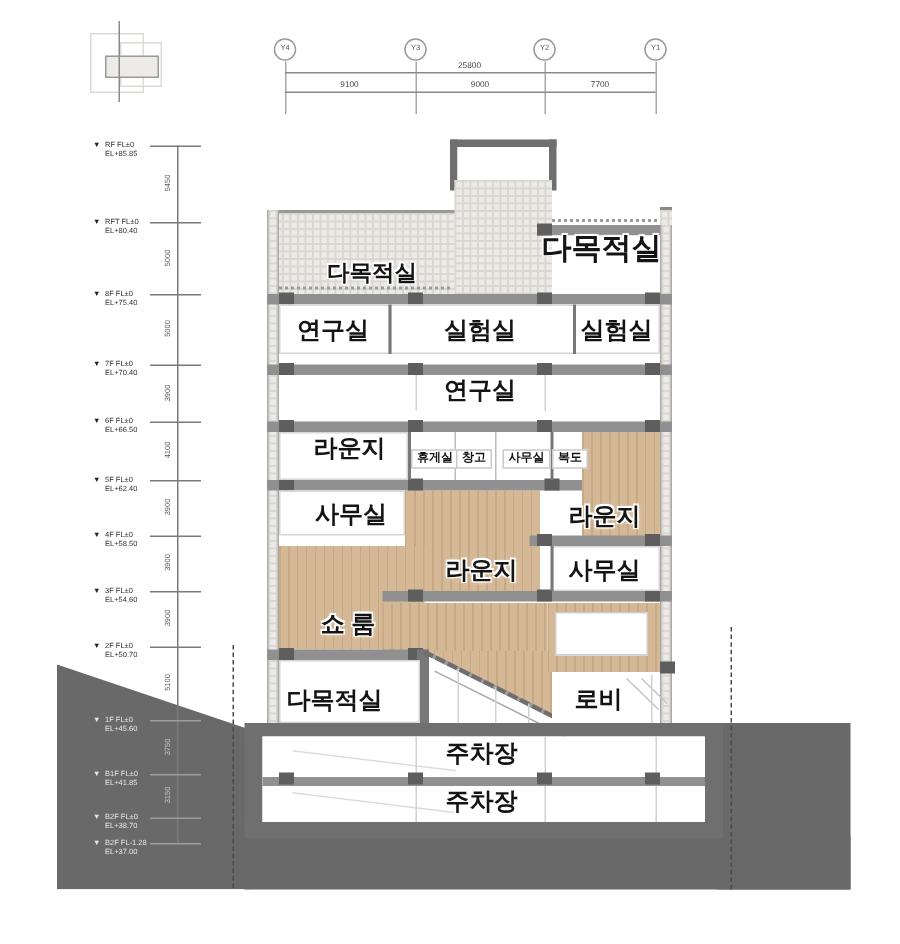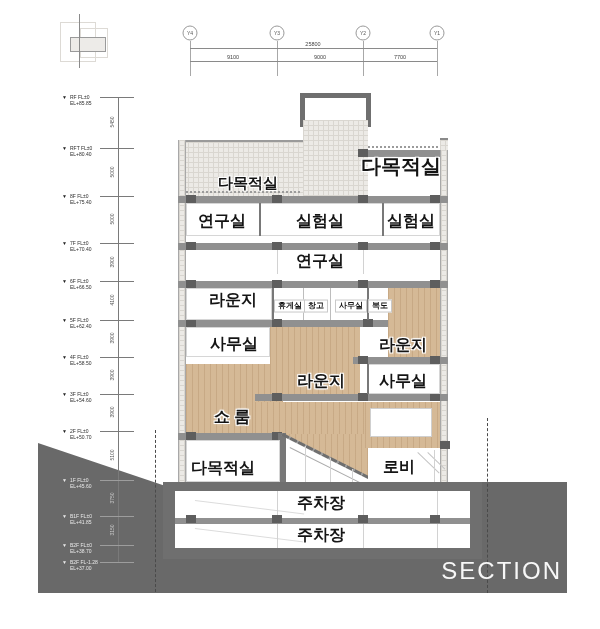--- a/index.html
+++ b/index.html
@@ -283,15 +283,14 @@
   <div class="vdim" style="left:112px;top:219px;">5000</div>
   <div class="vdim" style="left:112px;top:262px;">3900</div>
   <div class="vdim" style="left:112px;top:300px;">4100</div>
   <div class="vdim" style="left:112px;top:338px;">3900</div>
   <div class="vdim" style="left:112px;top:375px;">3900</div>
   <div class="vdim" style="left:112px;top:412px;">3900</div>
   <div class="vdim" style="left:112px;top:455px;">5100</div>
   <div class="vdim lt" style="left:112px;top:498px;">3750</div>
   <div class="vdim lt" style="left:112px;top:530px;">3150</div>
 
-  <div class="sec-title" style="left:562px;top:571px;">SECTION</div>
 
 </div>
 
 </body></html>

